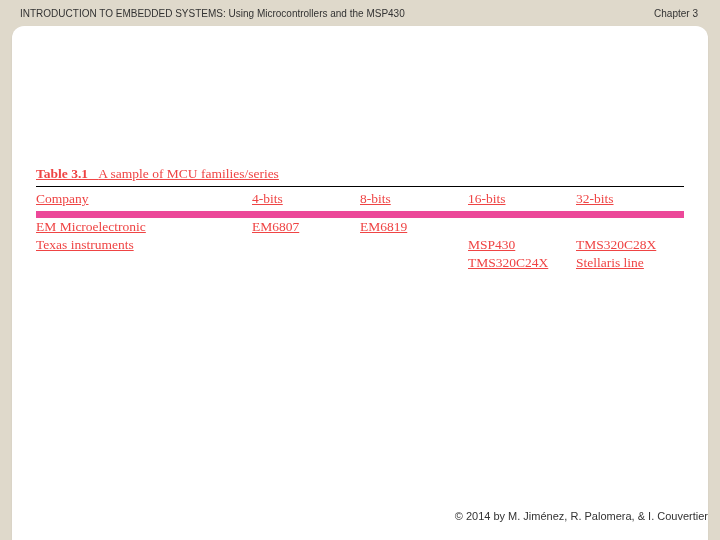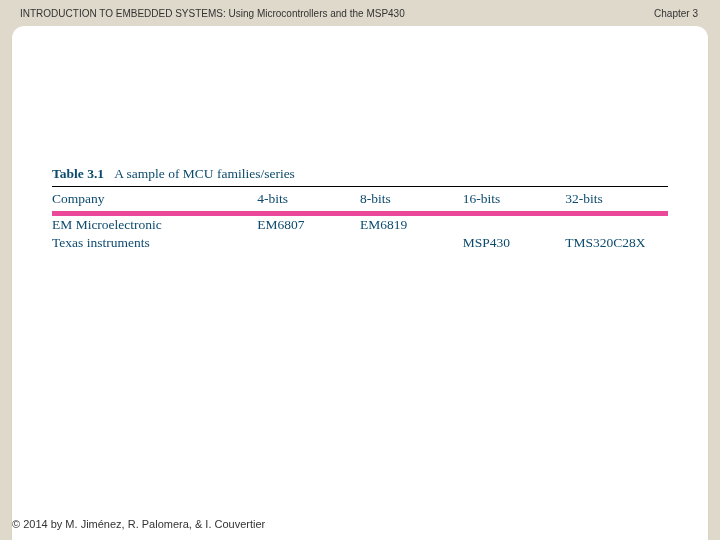--- a/index.html
+++ b/index.html
@@ -24,63 +24,64 @@
     position: absolute;
     top: 26px;
     left: 12px;
     right: 12px;
     bottom: 0;
     border-radius: 12px 12px 0 0;
     box-shadow: 0 1px 2px rgba(0,0,0,0.08);
     padding-top: 140px;
   }
   .table-wrap {
-    padding: 0 40px;
+    padding: 0 24px;
     font-family: "Times New Roman", Times, serif;
     font-size: 13.5px;
-    color: #0c4a6e;
+    color: #ef4444;
+    text-decoration: underline;
   }
   .caption {
     margin-bottom: 4px;
   }
   .caption .tlabel { font-weight: bold; }
   table {
     width: 100%;
     border-collapse: collapse;
     font-family: "Times New Roman", Times, serif;
   }
   thead tr th {
     text-align: left;
     font-weight: normal;
     padding: 4px 6px 4px 0;
     border-top: 1.5px solid #000;
-    border-bottom: 5px solid #ec4899;
+    border-bottom: 7px solid #ec4899;
   }
   tbody td {
     padding: 1px 6px 1px 0;
     vertical-align: top;
     white-space: nowrap;
     margin-top: 24px;
   }
   tbody tr.sep td {
     border-top: 1px solid #000;
     padding-top: 3px;
   }
   tbody tr.last td {
     border-bottom: 1.5px solid #000;
     padding-bottom: 4px;
   }
   .col-company { width: 200px; }
   .col-bits { width: 100px; }
   .footer {
     position: absolute;
-    bottom: 10px;
+    bottom: 18px;
     left: 0;
     right: 0;
-    text-align: left;
+    text-align: right;
     font-family: Verdana, Geneva, sans-serif;
     font-size: 11px;
     color: #333;
   }
 </style>
 </head>
 <body>
 
 <div class="header">
   <div class="header-left">INTRODUCTION TO EMBEDDED SYSTEMS: Using Microcontrollers and the MSP430</div>
@@ -112,18 +113,25 @@
             <td></td>
             <td></td>
           </tr>
           <tr>
             <td>Texas instruments</td>
             <td></td>
             <td></td>
             <td>MSP430</td>
             <td>TMS320C28X</td>
           </tr>
+          <tr>
+            <td></td>
+            <td></td>
+            <td></td>
+            <td>TMS320C24X</td>
+            <td>Stellaris line</td>
+          </tr>
         </tbody>
     </table>
   </div>
 
   <div class="footer">© 2014 by M. Jiménez, R. Palomera, &amp; I. Couvertier</div>
 </div>
 
 </body></html>

